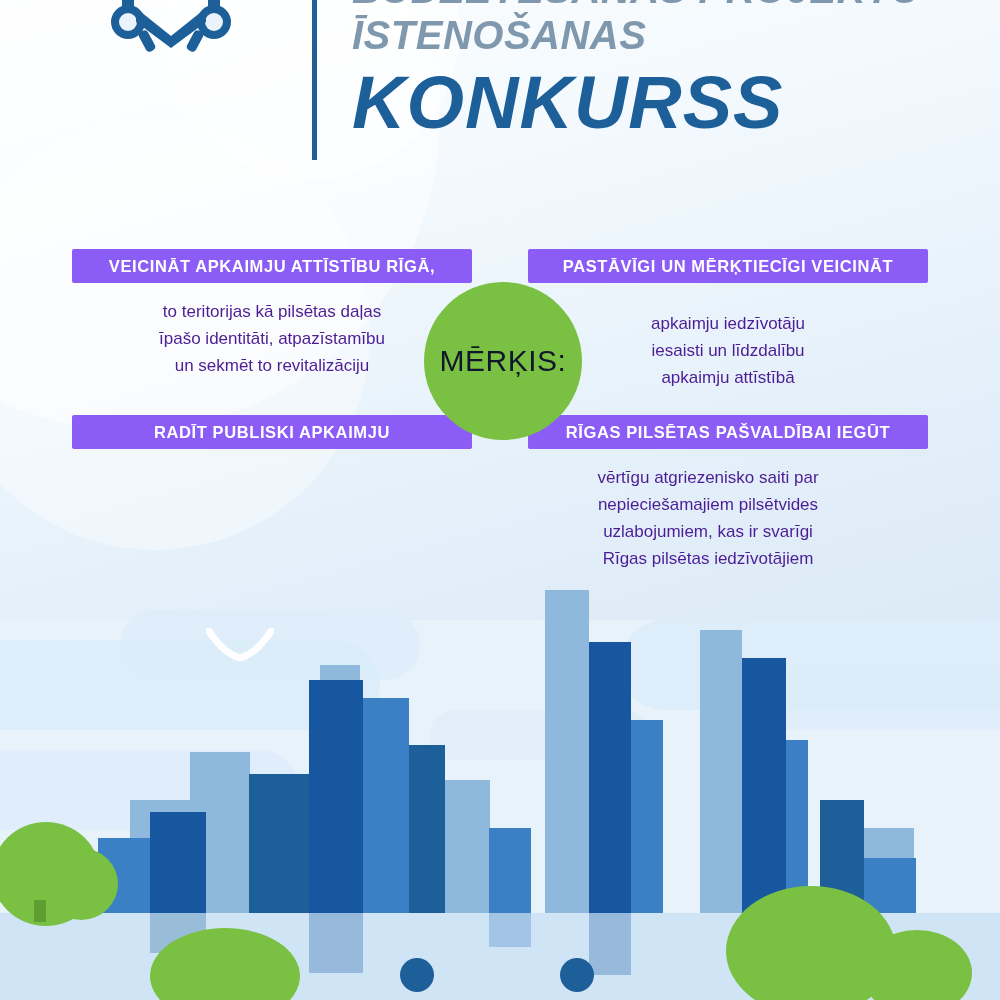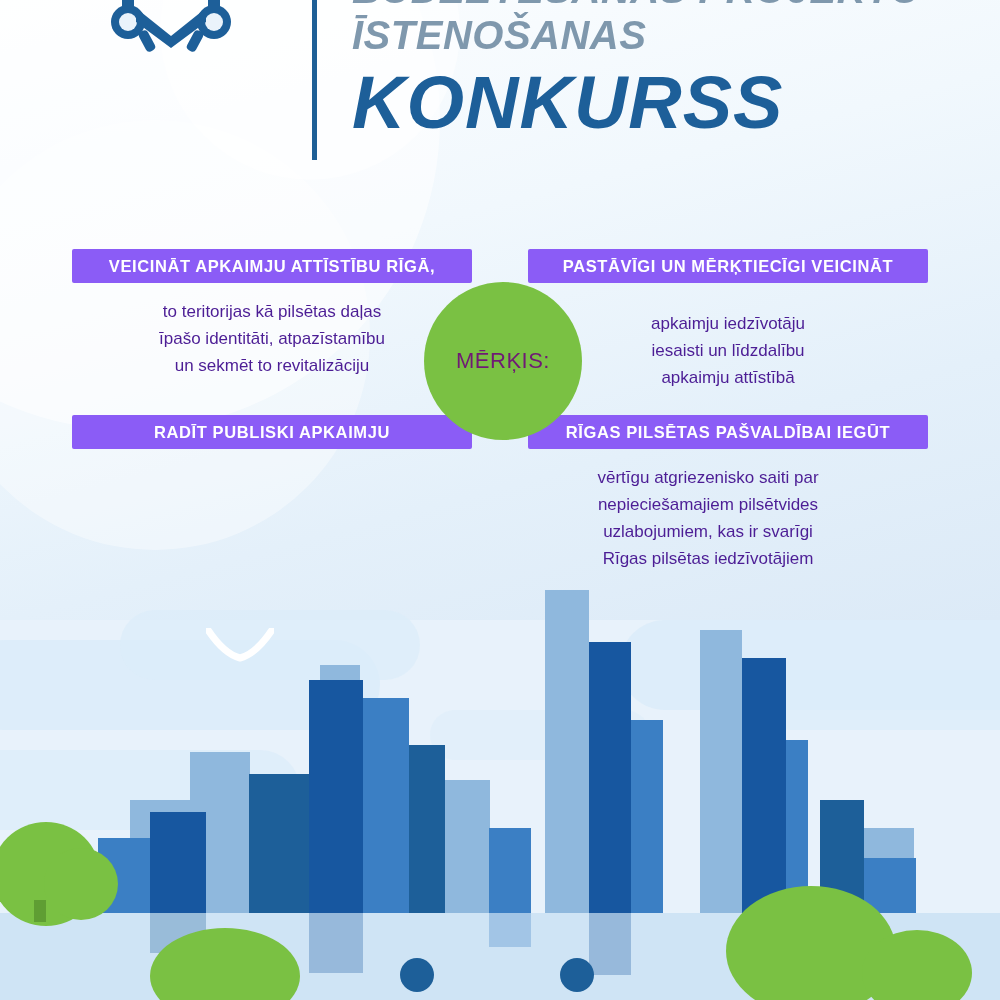--- a/index.html
+++ b/index.html
@@ -80,23 +80,23 @@
     font-size: 17px;
     line-height: 27px;
     text-align: center;
   }
   .circle-goal {
     position: absolute;
     left: 424px; top: 282px;
     width: 158px; height: 158px;
     border-radius: 50%;
     background: #7ac143;
-    color: #701a75;
+    color: #0f172a;
     display: flex; align-items: center; justify-content: center;
-    font-size: 22px;
+    font-size: 30px;
     letter-spacing: .5px;
   }
 
   
   .skyline { position: absolute; left: 0; top: 560px; width: 1000px; height: 360px; }
   .bldg { position: absolute; bottom: 0; }
 
   .water {
     position: absolute; left: 0; top: 913px; width: 1000px; height: 87px;
     background: #cfe4f5;

